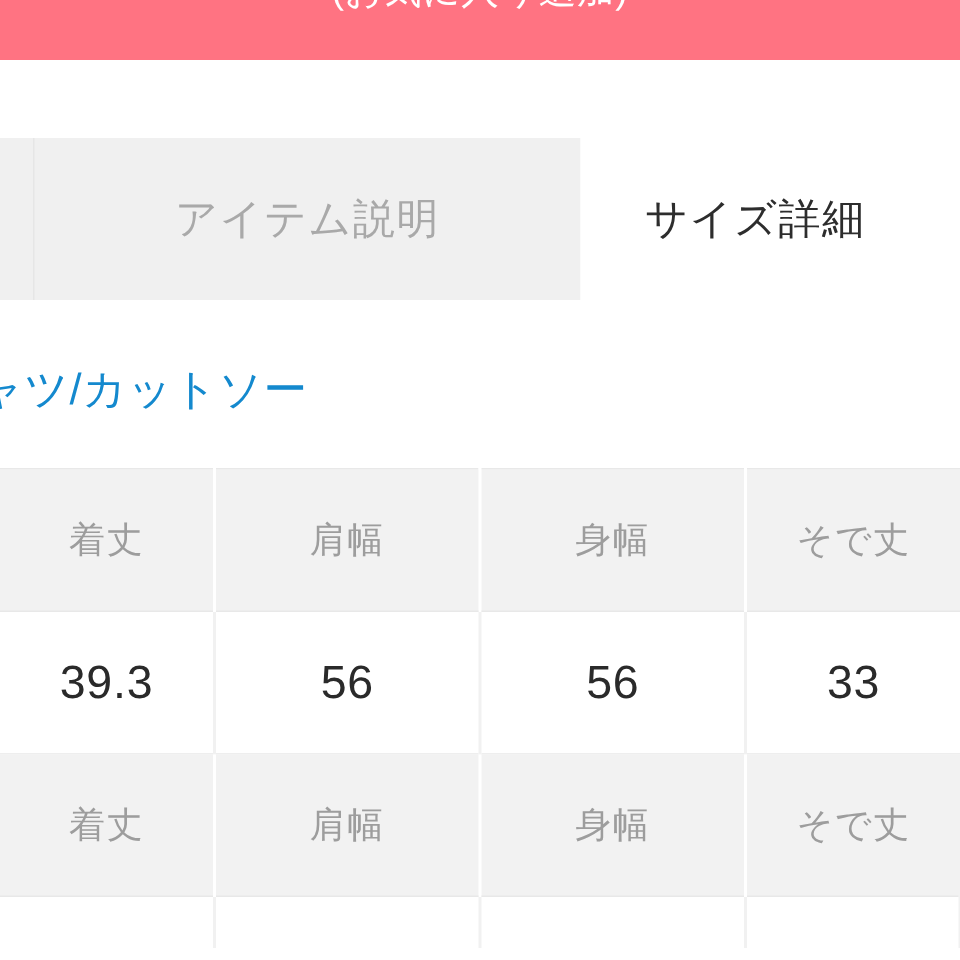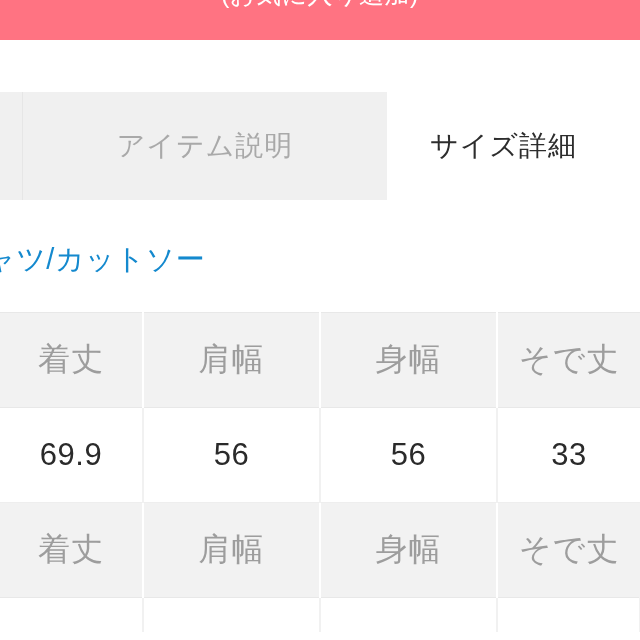--- a/index.html
+++ b/index.html
@@ -118,21 +118,21 @@
     height: 95px;
     text-align: center;
     vertical-align: middle;
     border-right: 2px solid #ffffff;
     box-sizing: border-box;
     padding: 0;
   }
   .size-table tr.head-row td {
     background: #f2f2f2;
     color: #9d9d9d;
-    font-size: 32px;
+    font-size: 24px;
     letter-spacing: 1px;
     border-top: 1px solid #e8e8e8;
     border-bottom: 1px solid #e8e8e8;
   }
   .size-table tr.data-row td {
     background: #ffffff;
     color: #2a2a2a;
     font-size: 31px;
     letter-spacing: 0.5px;
     border-bottom: 1px solid #eeeeee;
@@ -180,21 +180,21 @@
         <col class="c4">
     </colgroup>
     <tbody>
       <tr class="head-row">
         <td>着丈</td>
         <td>肩幅</td>
         <td>身幅</td>
         <td>そで丈</td>
       </tr>
       <tr class="data-row">
-        <td>69.9</td>
+        <td>39.3</td>
         <td>56</td>
         <td>56</td>
         <td>33</td>
       </tr>
       <tr class="head-row">
         <td>着丈</td>
         <td>肩幅</td>
         <td>身幅</td>
         <td>そで丈</td>
       </tr>

